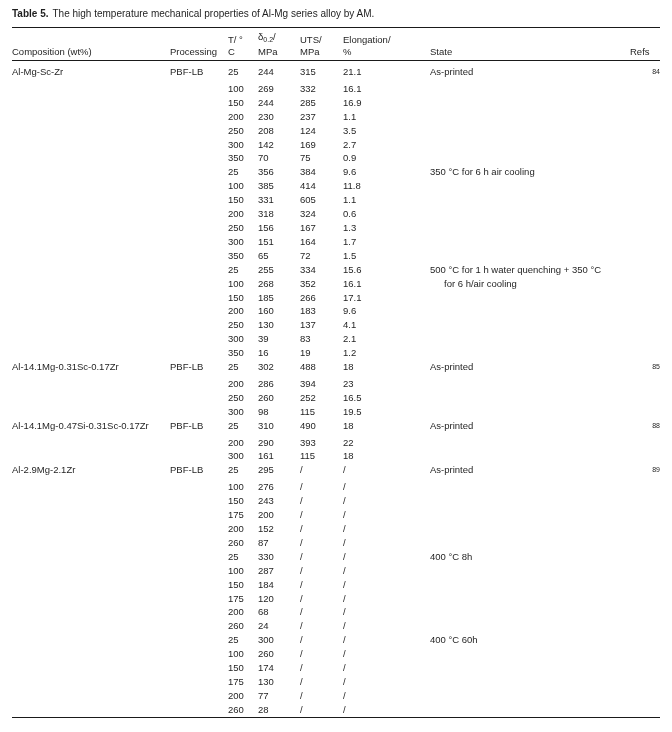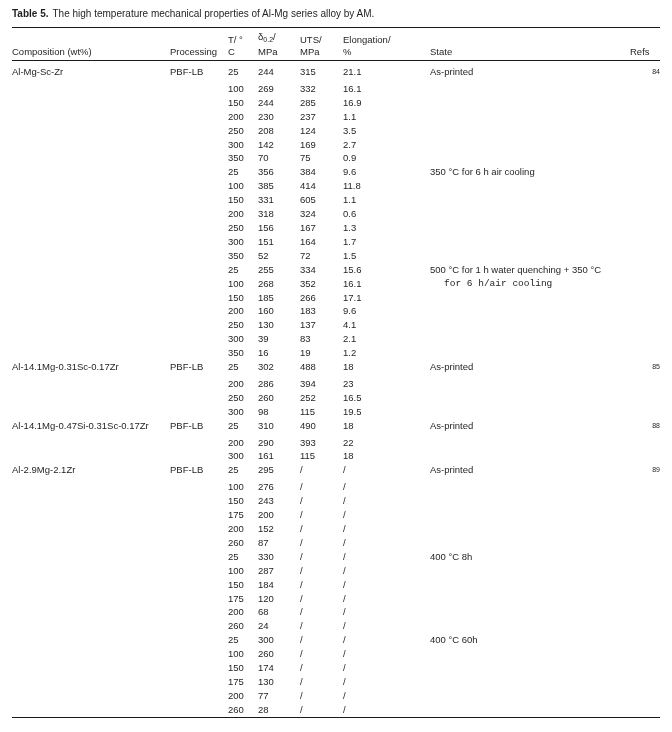--- a/index.html
+++ b/index.html
@@ -63,21 +63,21 @@
   }
   tbody td {
     height: 13.9px;
     line-height: 13.9px;
     padding: 0;
     vertical-align: top;
     white-space: nowrap;
     overflow: visible;
   }
   tbody tr:first-child td { padding-top: 4px; }
-  tbody td.indent { padding-left: 14px; font-family: Liberation Mono, monospace; }
+  tbody td.indent { padding-left: 14px; }
   tbody td.refs-cell { text-align: right; }
   .sup {
     font-size: 7px;
     vertical-align: 4px;
   }
   table.props { border-bottom: 1.5px solid #1a1a1a; }
 </style>
 </head>
 <body>
 
@@ -258,21 +258,21 @@
           <td>151</td>
           <td>164</td>
           <td>1.7</td>
           <td></td>
           <td class="refs-cell"></td>
         </tr>
         <tr>
           <td></td>
           <td></td>
           <td>350</td>
-          <td>52</td>
+          <td>65</td>
           <td>72</td>
           <td>1.5</td>
           <td></td>
           <td class="refs-cell"></td>
         </tr>
         <tr>
           <td></td>
           <td></td>
           <td>25</td>
           <td>255</td>

